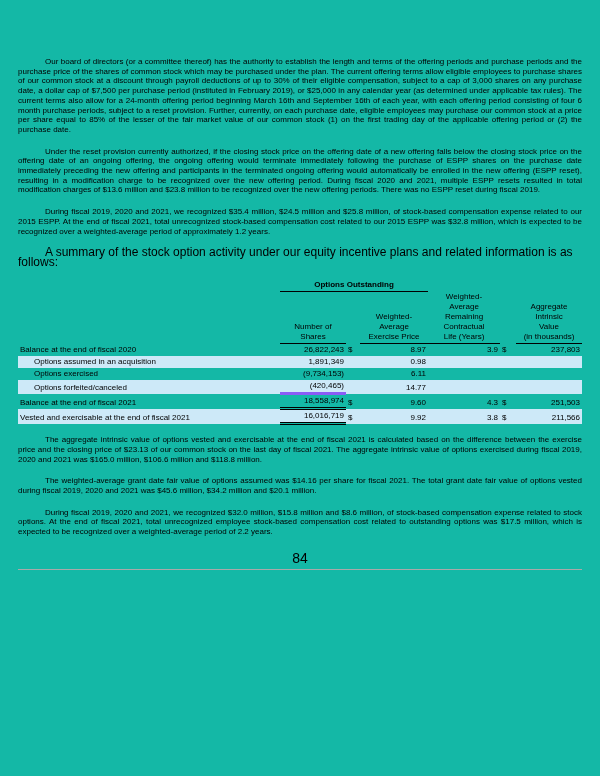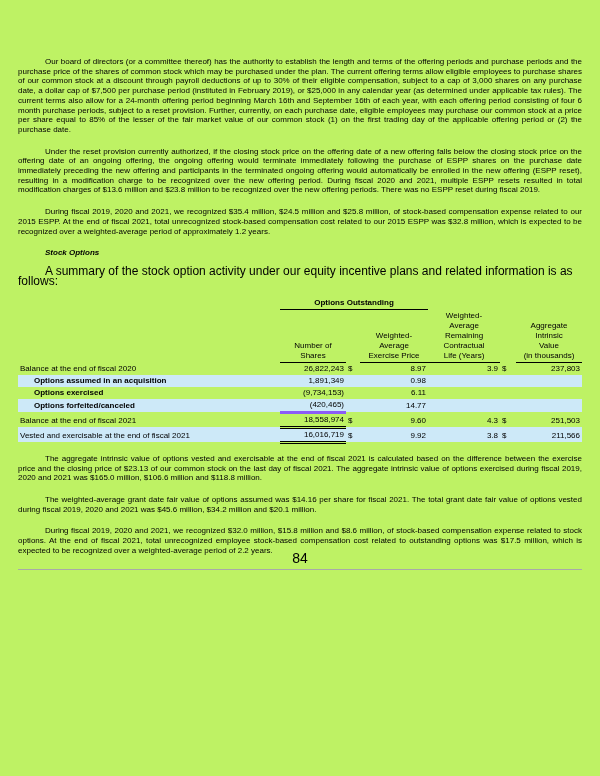--- a/index.html
+++ b/index.html
@@ -2,21 +2,21 @@
 <html><head>
 <meta charset="utf-8">
 <style>
   html, body { margin: 0; padding: 0; background: #ffffff; }
   .page {
     position: relative;
     width: 600px;
     height: 776px;
     box-sizing: border-box;
     padding: 57px 18px 0 18px;
-    background: #bef264;
+    background: #14b8a6;
     font-family: "Liberation Sans", sans-serif;
     color: #000000;
     overflow: hidden;
   }
   p.body-text {
     font-size: 8px;
     line-height: 9.7px;
     text-align: justify;
     text-indent: 27px;
     margin: 0 0 12px 0;
@@ -62,21 +62,21 @@
     line-height: 8.3px;
     font-weight: normal;
     text-align: center;
     white-space: pre-line;
     vertical-align: bottom;
     padding-top: 5px;
     padding-bottom: 1px;
   }
   .u { border-bottom: 1px solid #000; }
   .lbl { text-align: left; white-space: nowrap; }
-  .lbl.indent { padding-left: 16px; font-weight: bold; }
+  .lbl.indent { padding-left: 16px; }
   .num { text-align: right; white-space: nowrap; margin-top: 43px; }
   .sym { text-align: left; white-space: nowrap; }
   tr.alt td { background: #cde9f8; }
   .line-top { border-top: 3px solid #8b5cf6; }
   .dbl { border-bottom: 3px double #000; }
   .footer-pagenum {
     position: absolute;
     top: 553px;
     left: 18px;
     right: 18px;
@@ -95,21 +95,20 @@
 </style>
 </head>
 <body>
 
 <div class="page">
 
   <p class="body-text">Our board of directors (or a committee thereof) has the authority to establish the length and terms of the offering periods and purchase periods and the purchase price of the shares of common stock which may be purchased under the plan. The current offering terms allow eligible employees to purchase shares of our common stock at a discount through payroll deductions of up to 30% of their eligible compensation, subject to a cap of 3,000 shares on any purchase date, a dollar cap of $7,500 per purchase period (instituted in February 2019), or $25,000 in any calendar year (as determined under applicable tax rules). The current terms also allow for a 24-month offering period beginning March 16th and September 16th of each year, with each offering period consisting of four 6 month purchase periods, subject to a reset provision. Further, currently, on each purchase date, eligible employees may purchase our common stock at a price per share equal to 85% of the lesser of the fair market value of our common stock (1) on the first trading day of the applicable offering period or (2) the purchase date.</p>
   <p class="body-text">Under the reset provision currently authorized, if the closing stock price on the offering date of a new offering falls below the closing stock price on the offering date of an ongoing offering, the ongoing offering would terminate immediately following the purchase of ESPP shares on the purchase date immediately preceding the new offering and participants in the terminated ongoing offering would automatically be enrolled in the new offering (ESPP reset), resulting in a modification charge to be recognized over the new offering period. During fiscal 2020 and 2021, multiple ESPP resets resulted in total modification charges of $13.6 million and $23.8 million to be recognized over the new offering periods. There was no ESPP reset during fiscal 2019.</p>
   <p class="body-text">During fiscal 2019, 2020 and 2021, we recognized $35.4 million, $24.5 million and $25.8 million, of stock-based compensation expense related to our 2015 ESPP. At the end of fiscal 2021, total unrecognized stock-based compensation cost related to our 2015 ESPP was $32.8 million, which is expected to be recognized over a weighted-average period of approximately 1.2 years.</p>
 
-  <div class="section-heading">Stock Options</div>
   <p class="intro-text">A summary of the stock option activity under our equity incentive plans and related information is as follows:</p>
 
   <table class="options-table">
     <colgroup>
       <col style="width:262px">
         <col style="width:66px">
         <col style="width:14px">
         <col style="width:68px">
         <col style="width:72px">
         <col style="width:16px">

